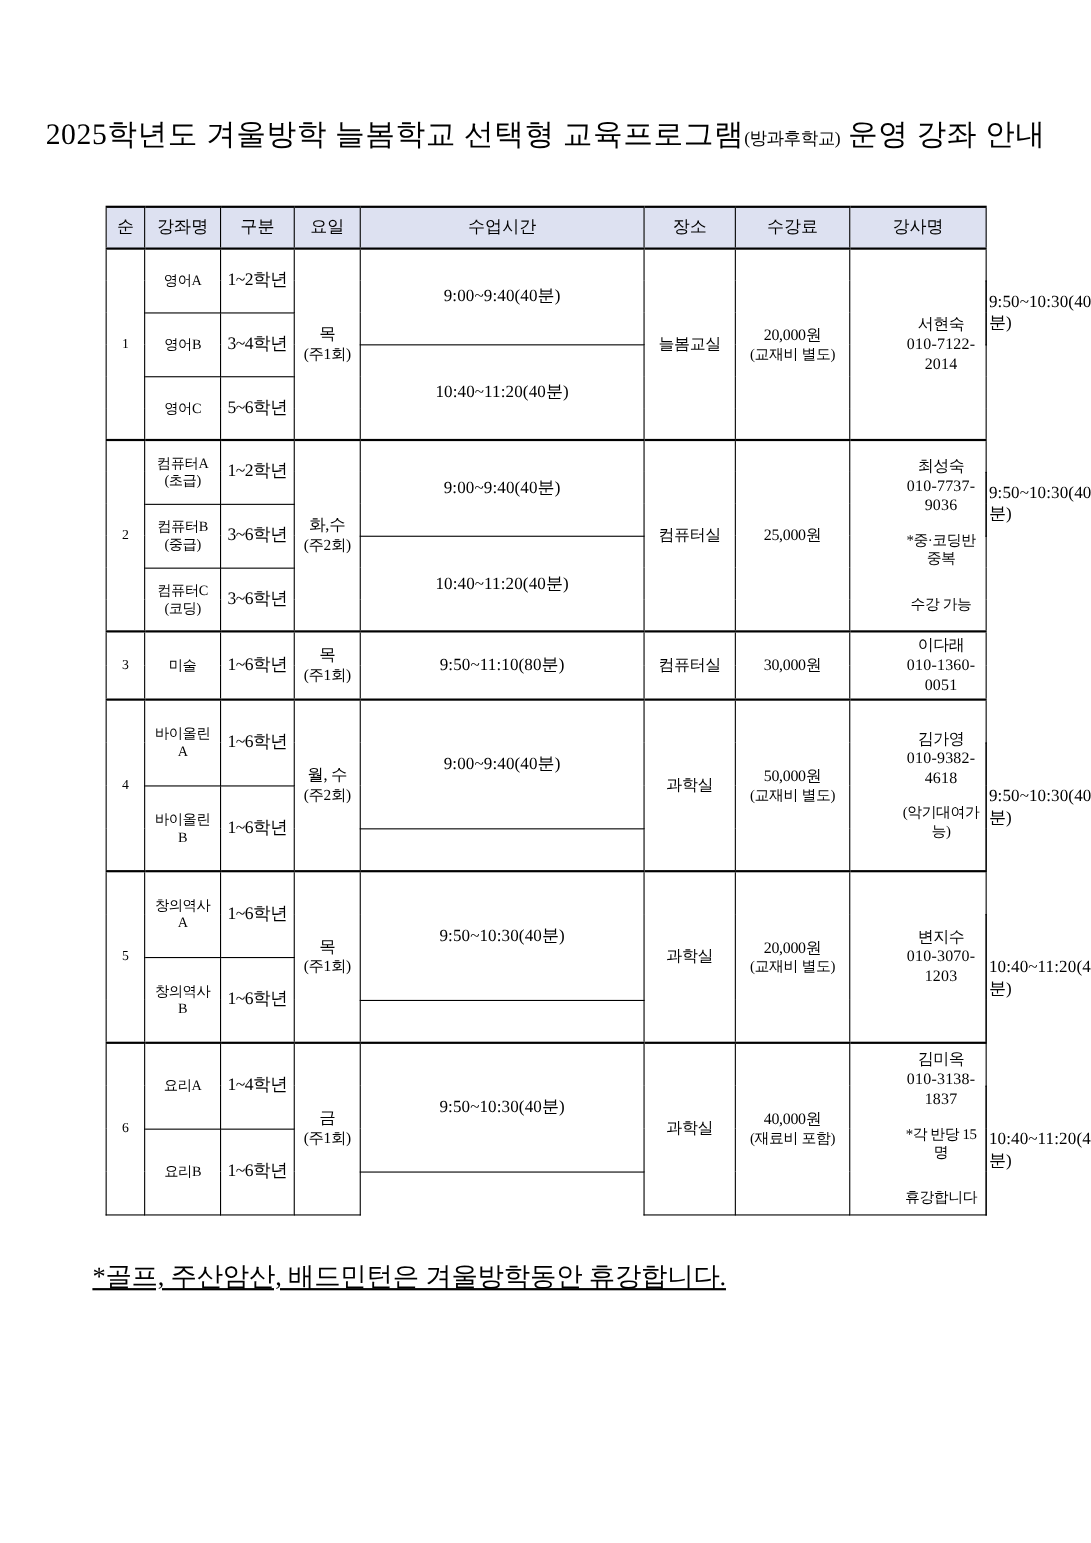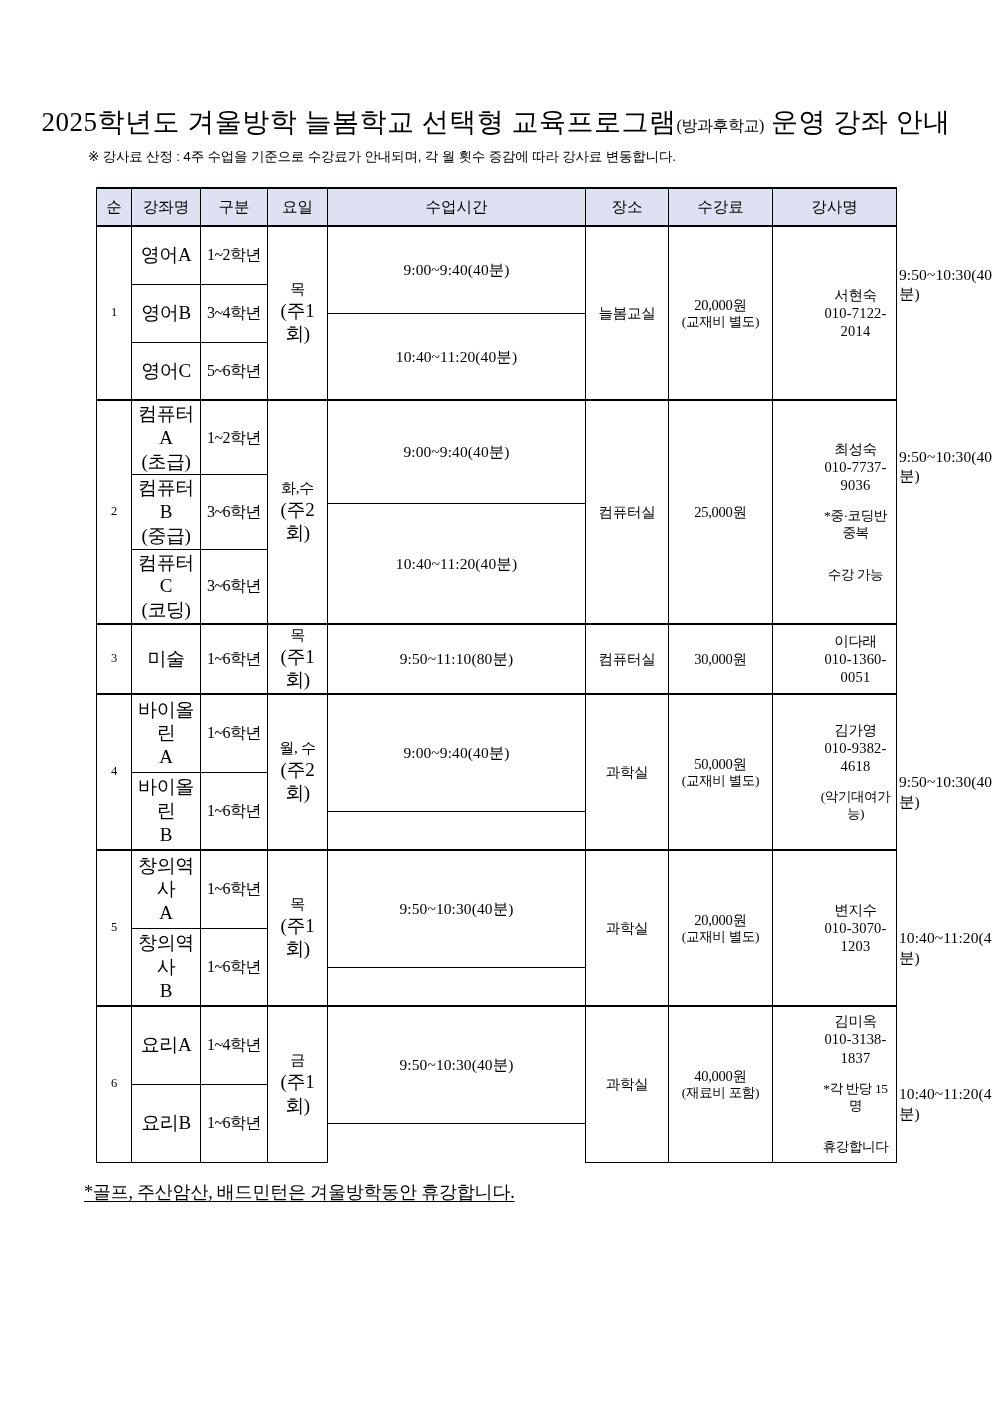--- a/index.html
+++ b/index.html
@@ -84,33 +84,33 @@
     border-bottom: 1px solid #000000;
   }
   
   tr.group-start > td {
     border-top: 2.5px solid #000000;
   }
   table.schedule td.idx {
     font-size: 12.5px;
   }
   table.schedule td.course {
-    font-size: 19px;
+    font-size: 13px;
     letter-spacing: -0.4px;
   }
   table.schedule td.grade {
     font-size: 16px;
     letter-spacing: -0.5px;
   }
   table.schedule td.day {
     font-size: 15px;
     letter-spacing: -0.3px;
   }
   table.schedule td.day .freq {
-    font-size: 19px;
+    font-size: 14px;
     display: block;
   }
   table.schedule td.time {
     font-size: 15.5px;
     letter-spacing: 0.1px;
   }
   table.schedule td.place {
     font-size: 14.5px;
     letter-spacing: -0.3px;
   }
@@ -137,43 +137,42 @@
   table.schedule td.teacher .tnote2 {
     display: block;
     margin-top: 25px;
     font-size: 13.5px;
   }
 
   
   .footnotes {
     position: absolute;
     left: 84px;
-    top: 1180px;
-    font-size: 18px;
+    top: 1144px;
+    font-size: 24px;
     letter-spacing: -0.2px;
   }
   .footnotes div {
     text-decoration: underline;
     text-underline-offset: 3px;
     margin-bottom: 7px;
     white-space: nowrap;
   }
 </style>
 </head>
 <body>
 
 <div class="page">
 
   <div class="title-wrap">
     <div class="title">
       <span>2025학년도 겨울방학 늘봄학교 선택형 교육프로그램</span><span class="sub">(방과후학교)</span><span> 운영 강좌 안내</span>
     </div>
   </div>
 
-  <div class="note-top">※ 강사료 산정 : 4주 수업을 기준으로 수강료가 안내되며, 각 월 횟수 증감에 따라 강사료 변동합니다.</div>
 
   <div class="table-wrap">
     <table class="schedule">
       <colgroup>
         <col style="width:35px">
         <col style="width:69px">
         <col style="width:67px">
         <col style="width:60px">
         <col style="width:258px">
         <col style="width:83px">

